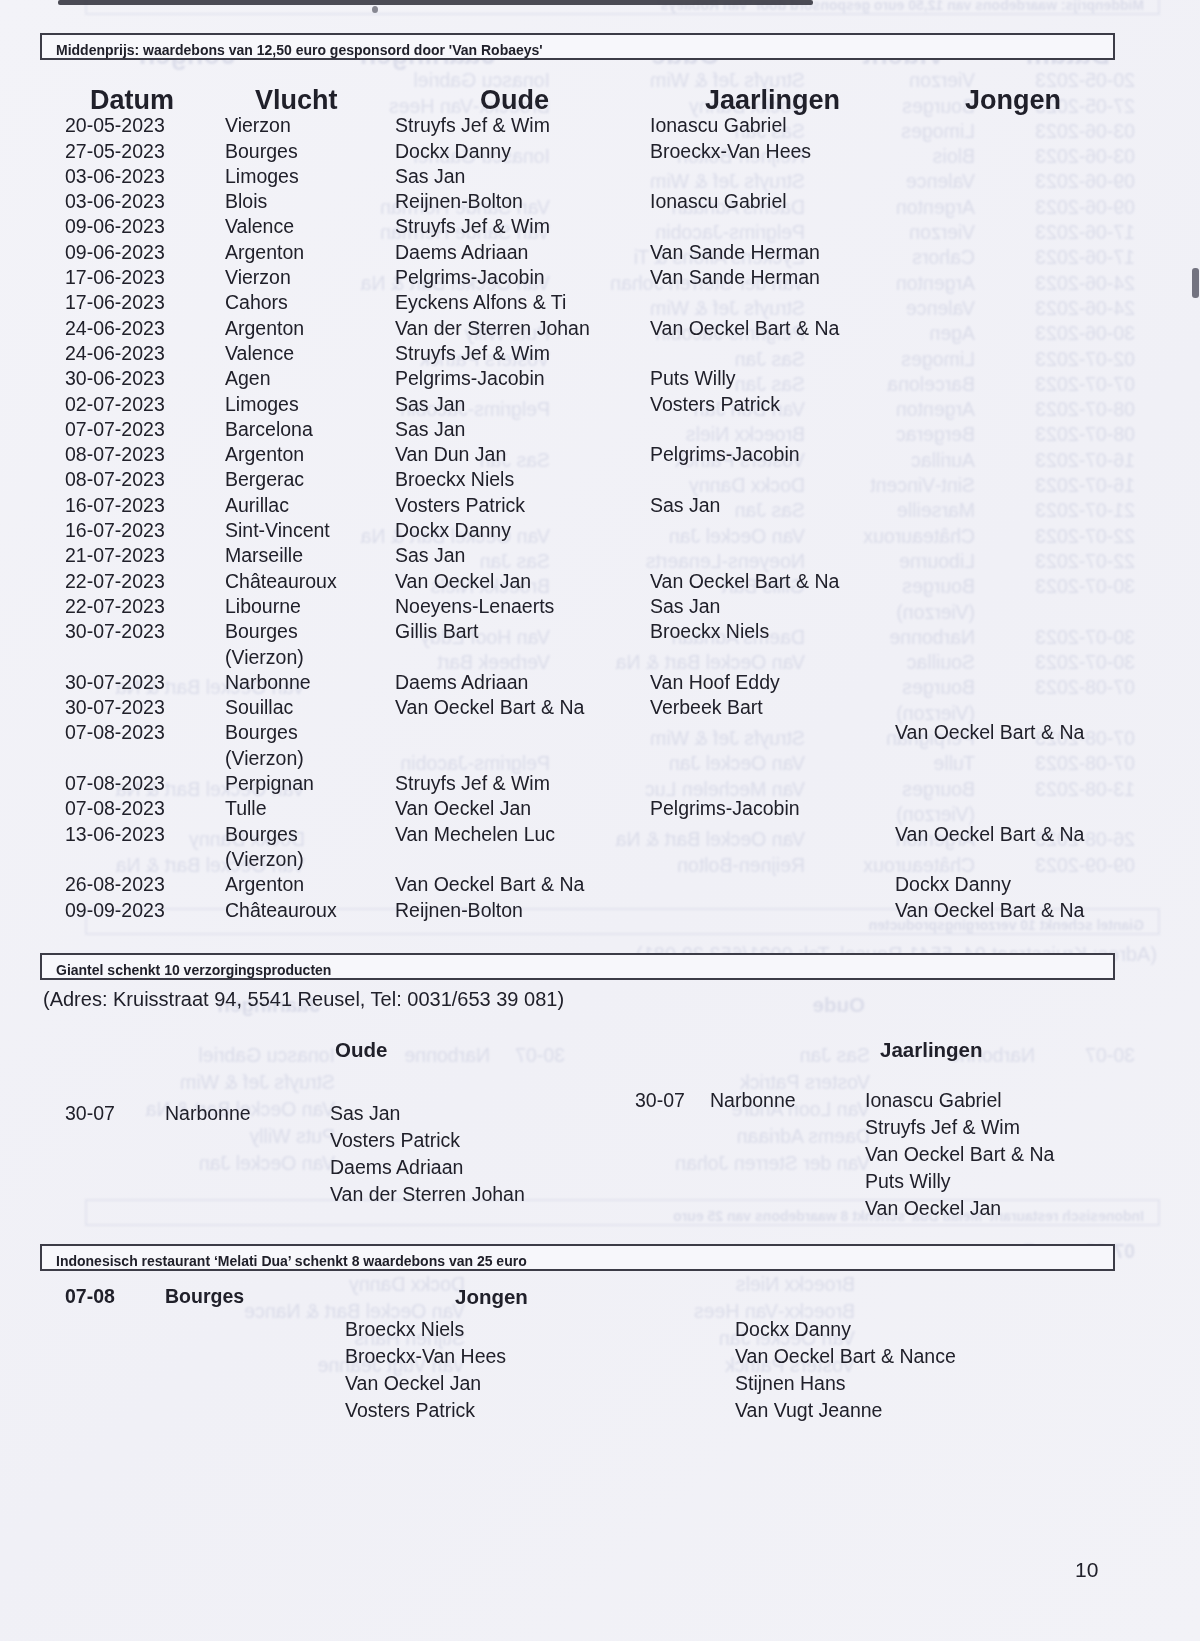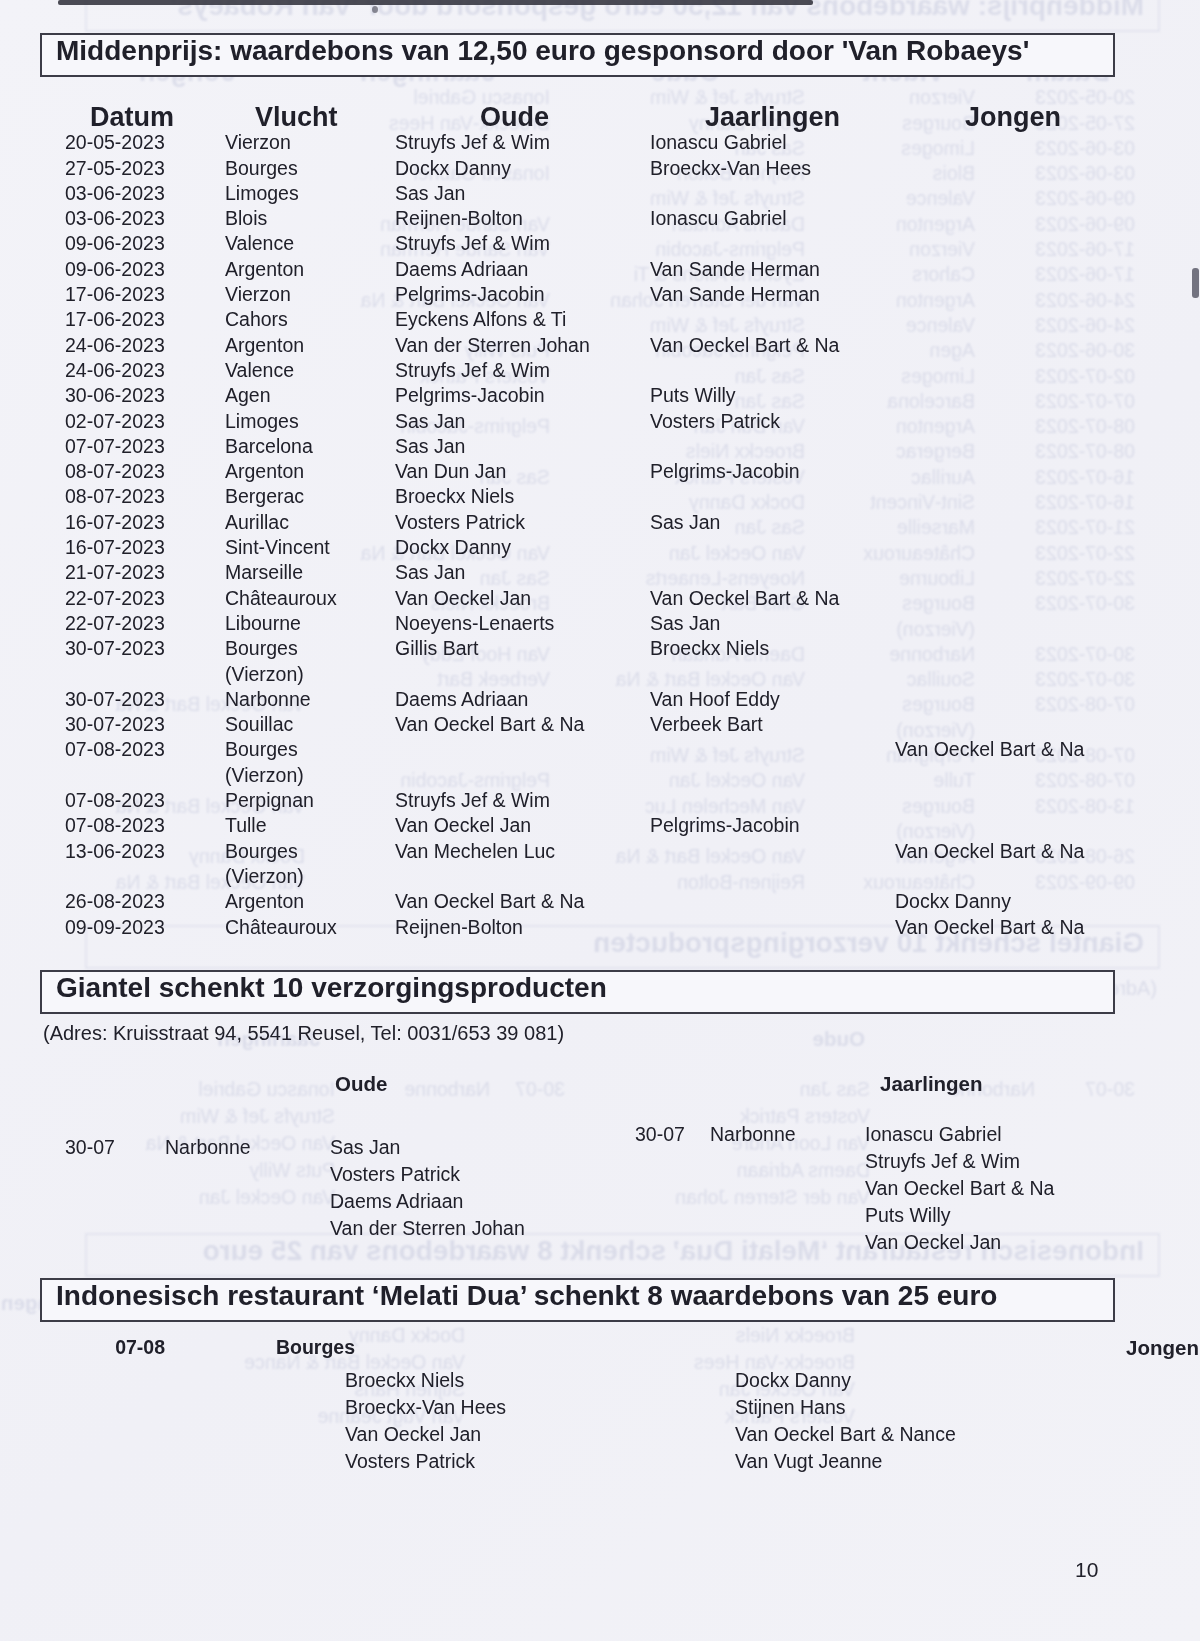--- a/index.html
+++ b/index.html
@@ -18,23 +18,23 @@
   .bleed{
     position:absolute;inset:0;z-index:1;
     transform:scaleX(-1) translateY(-12px);
     opacity:.15;filter:blur(1.1px);
     pointer-events:none;
   }
   .bleed, .bleed *{color:#5f6aa0 !important;border-color:#9aa2c4 !important;background:transparent !important;}
   
   .box{
     box-sizing:border-box;
-    margin-left:40px;width:1075px;height:44px;
+    margin-left:40px;width:1075px;height:27px;
     border:2px solid #3c3c47;background:#f7f7fb;
-    font-weight:bold;font-size:28px;line-height:31px;
+    font-weight:bold;font-size:14px;line-height:31px;
     padding-left:14px;white-space:nowrap;overflow:hidden;
   }
   
   .ttable{margin:28px 0 0 65px;font-size:19.5px;line-height:25.3px;}
   .trow{display:grid;grid-template-columns:160px 170px 255px 245px 240px;align-items:start;}
   .c{white-space:nowrap;overflow:visible;}
   .thead{font-weight:bold;font-size:27px;}
   .thead .c1{padding-left:25px;}
   .thead .c2{padding-left:30px;}
   .thead .c3{padding-left:85px;}
@@ -45,21 +45,21 @@
   .address{font-size:20px;margin:6px 0 0 43px;line-height:26px;}
   .s2{display:grid;grid-template-columns:570px 1fr;margin:24px 0 0 65px;font-size:19.5px;line-height:27px;}
   .s2block{display:grid;grid-template-columns:100px 165px 1fr;align-items:start;}
   .s2block.right{grid-template-columns:75px 155px 1fr;}
   .s2hdr{grid-column:3;font-weight:bold;font-size:20.5px;padding-left:5px;margin-bottom:24px;}
   .s2block.right .s2hdr{padding-left:15px;}
   .bcell{font-weight:normal;}
   .names .nm{white-space:nowrap;}
   
   .box3{margin-top:22px;}
-  .s3head{display:grid;grid-template-columns:100px 190px 1fr;margin:12px 1px 0 65px;font-size:19.5px;line-height:27px;font-weight:bold;text-align:right;}
+  .s3head{display:grid;grid-template-columns:100px 190px 1fr;margin:12px 12px 0 65px;font-size:19.5px;line-height:27px;font-weight:bold;}
   .s3head .jongenhdr{padding-left:100px;font-size:20.5px;}
   .s3cols{display:grid;grid-template-columns:390px 1fr;margin:6px 0 0 345px;font-size:19.5px;line-height:27px;}
   
   .pagenum{position:absolute;left:1075px;top:1548px;font-size:21px;z-index:2;margin-top:10px;}
   .scanline{position:absolute;left:58px;top:0;width:755px;height:5px;background:#33333e;opacity:.88;z-index:3;border-radius:2px;}
   .speck{position:absolute;left:372px;top:6px;width:6px;height:7px;background:#5a5a66;border-radius:50%;z-index:3;opacity:.7;}
   .edgemark{position:absolute;left:1192px;top:268px;width:7px;height:30px;background:#4a4a58;border-radius:3px;z-index:3;opacity:.75;}
 </style>
 </head>
 <body>
@@ -854,22 +854,22 @@
       <div class="names">
 
       <div class="nm">Broeckx Niels</div>
           <div class="nm">Broeckx-Van Hees</div>
           <div class="nm">Van Oeckel Jan</div>
           <div class="nm">Vosters Patrick</div>
         </div>
       <div class="names">
 
       <div class="nm">Dockx Danny</div>
+          <div class="nm">Van Oeckel Bart &amp; Nance</div>
           <div class="nm">Stijnen Hans</div>
-          <div class="nm">Van Oeckel Bart &amp; Nance</div>
           <div class="nm">Van Vugt Jeanne</div>
         </div>
     </div>
 
   </div>
 
   <div class="pagenum">10</div>
 </div>
 
 </body></html>

